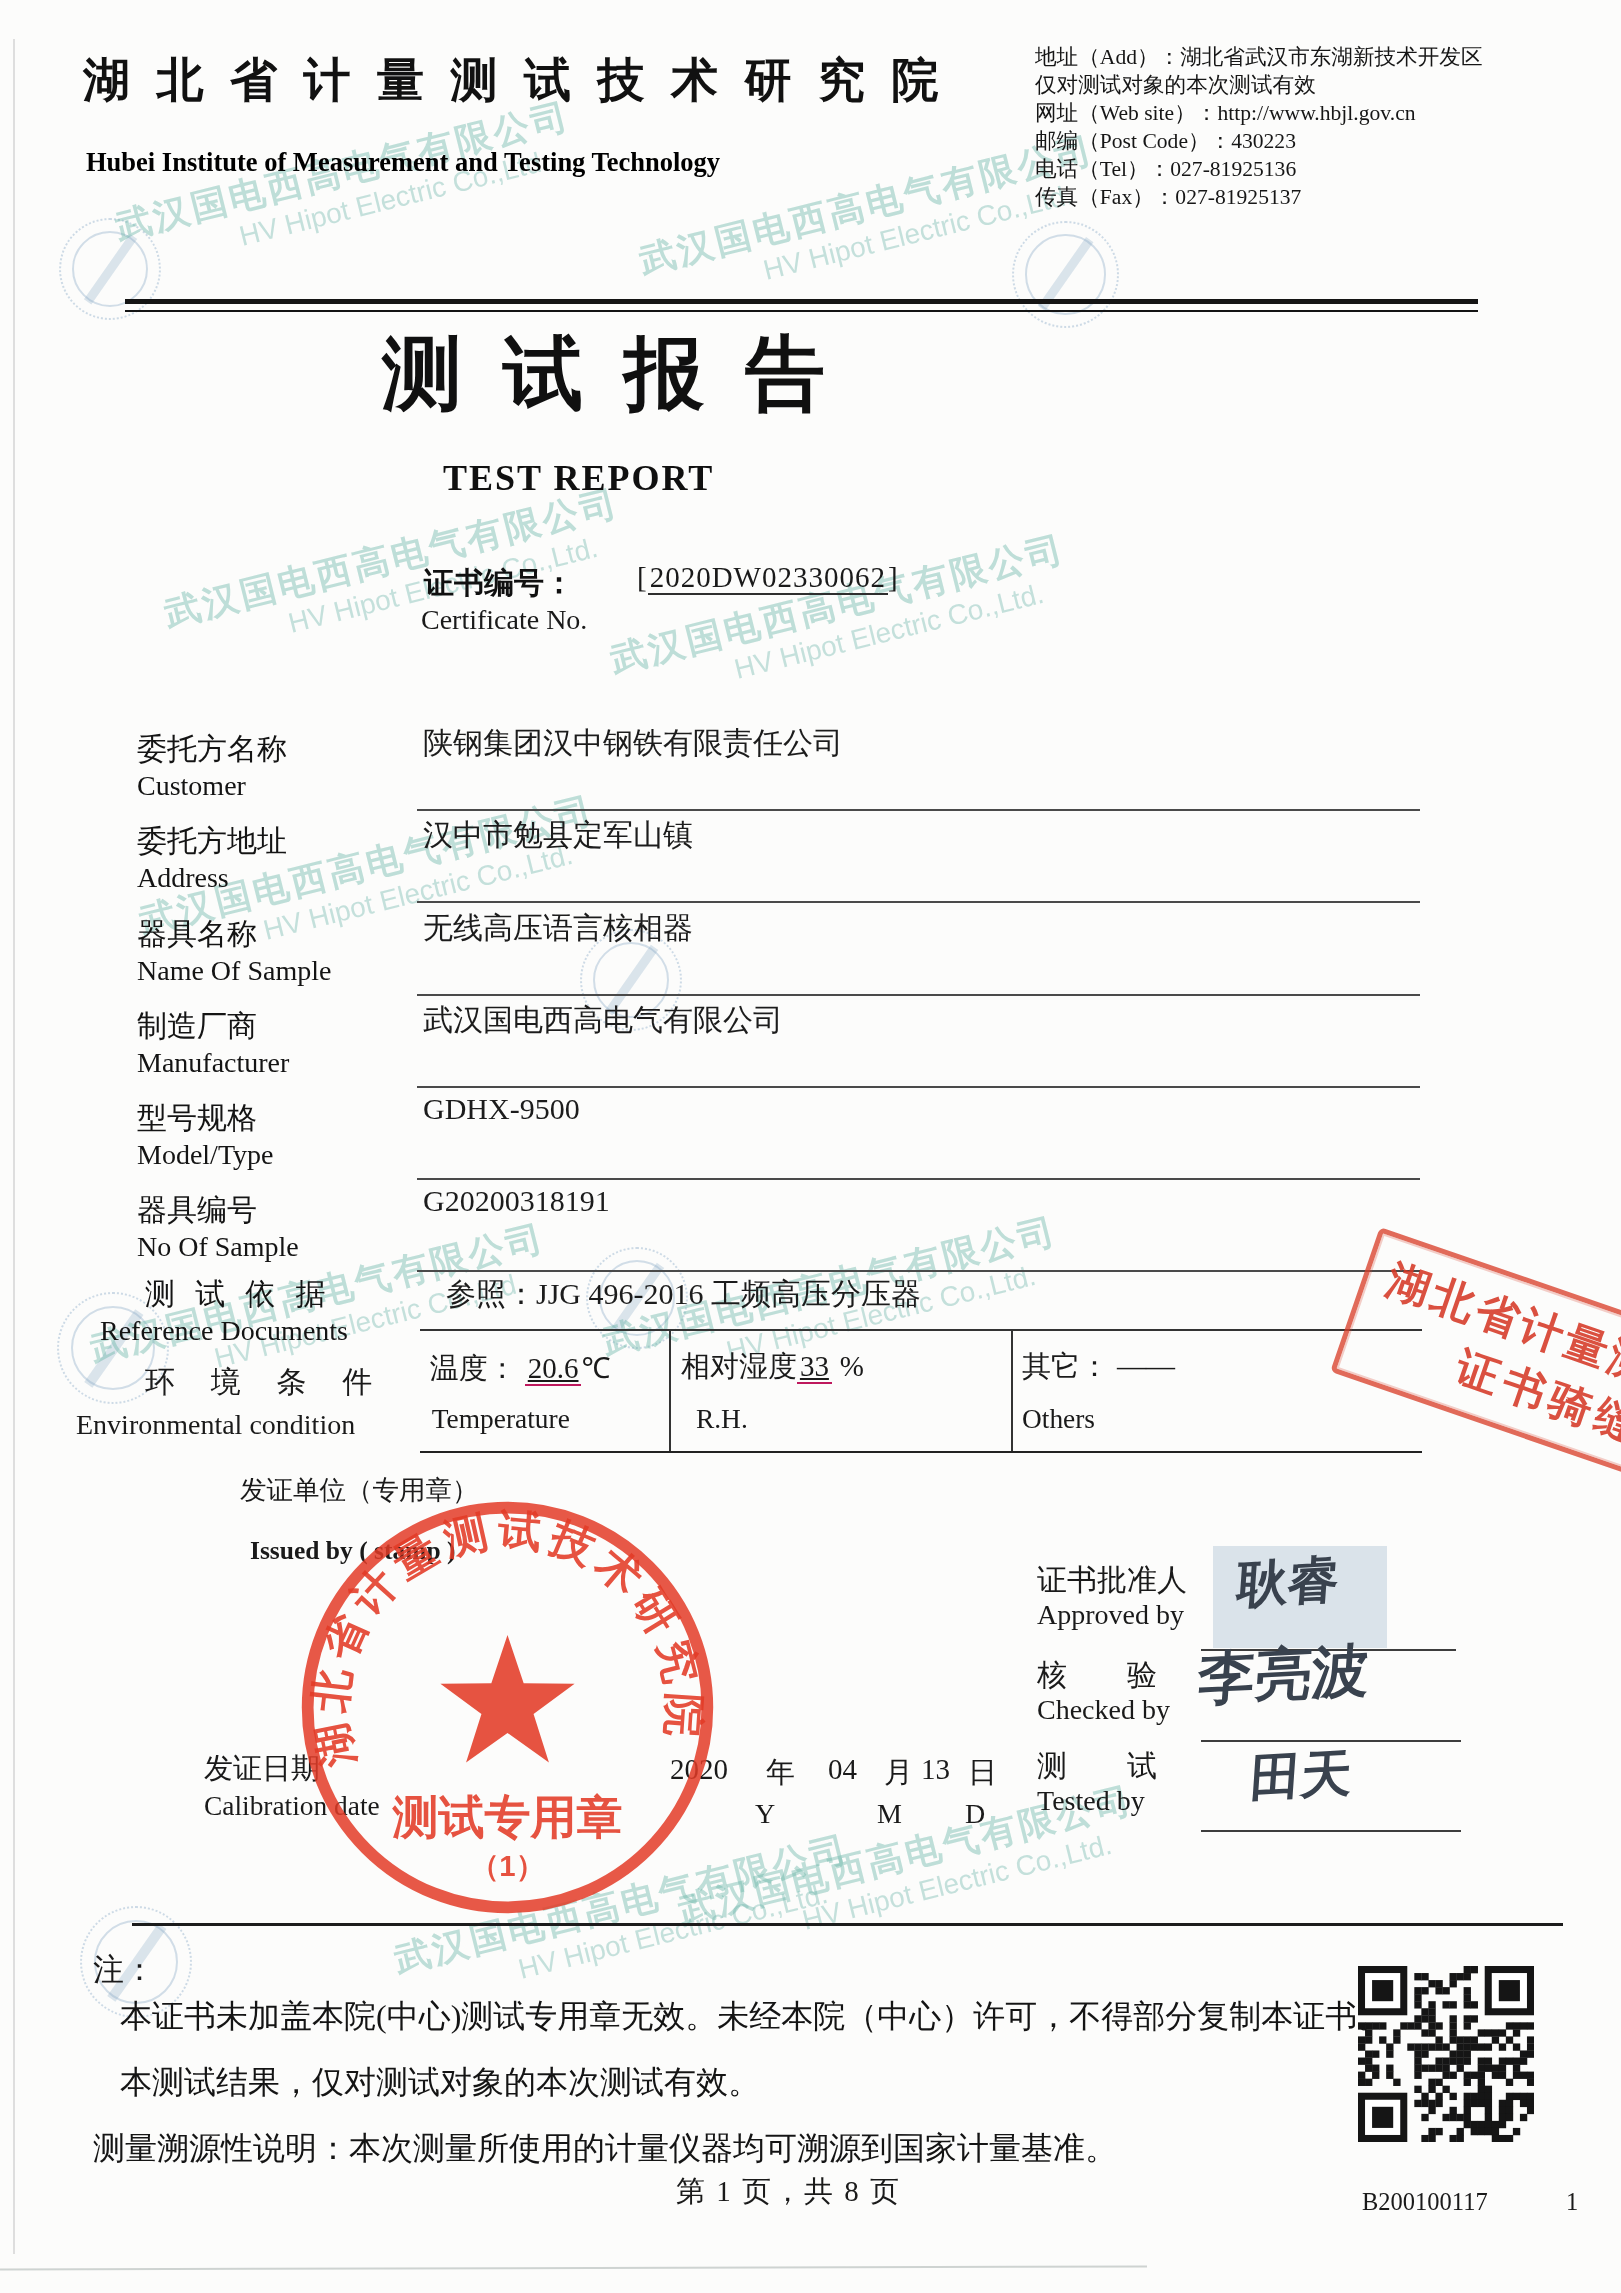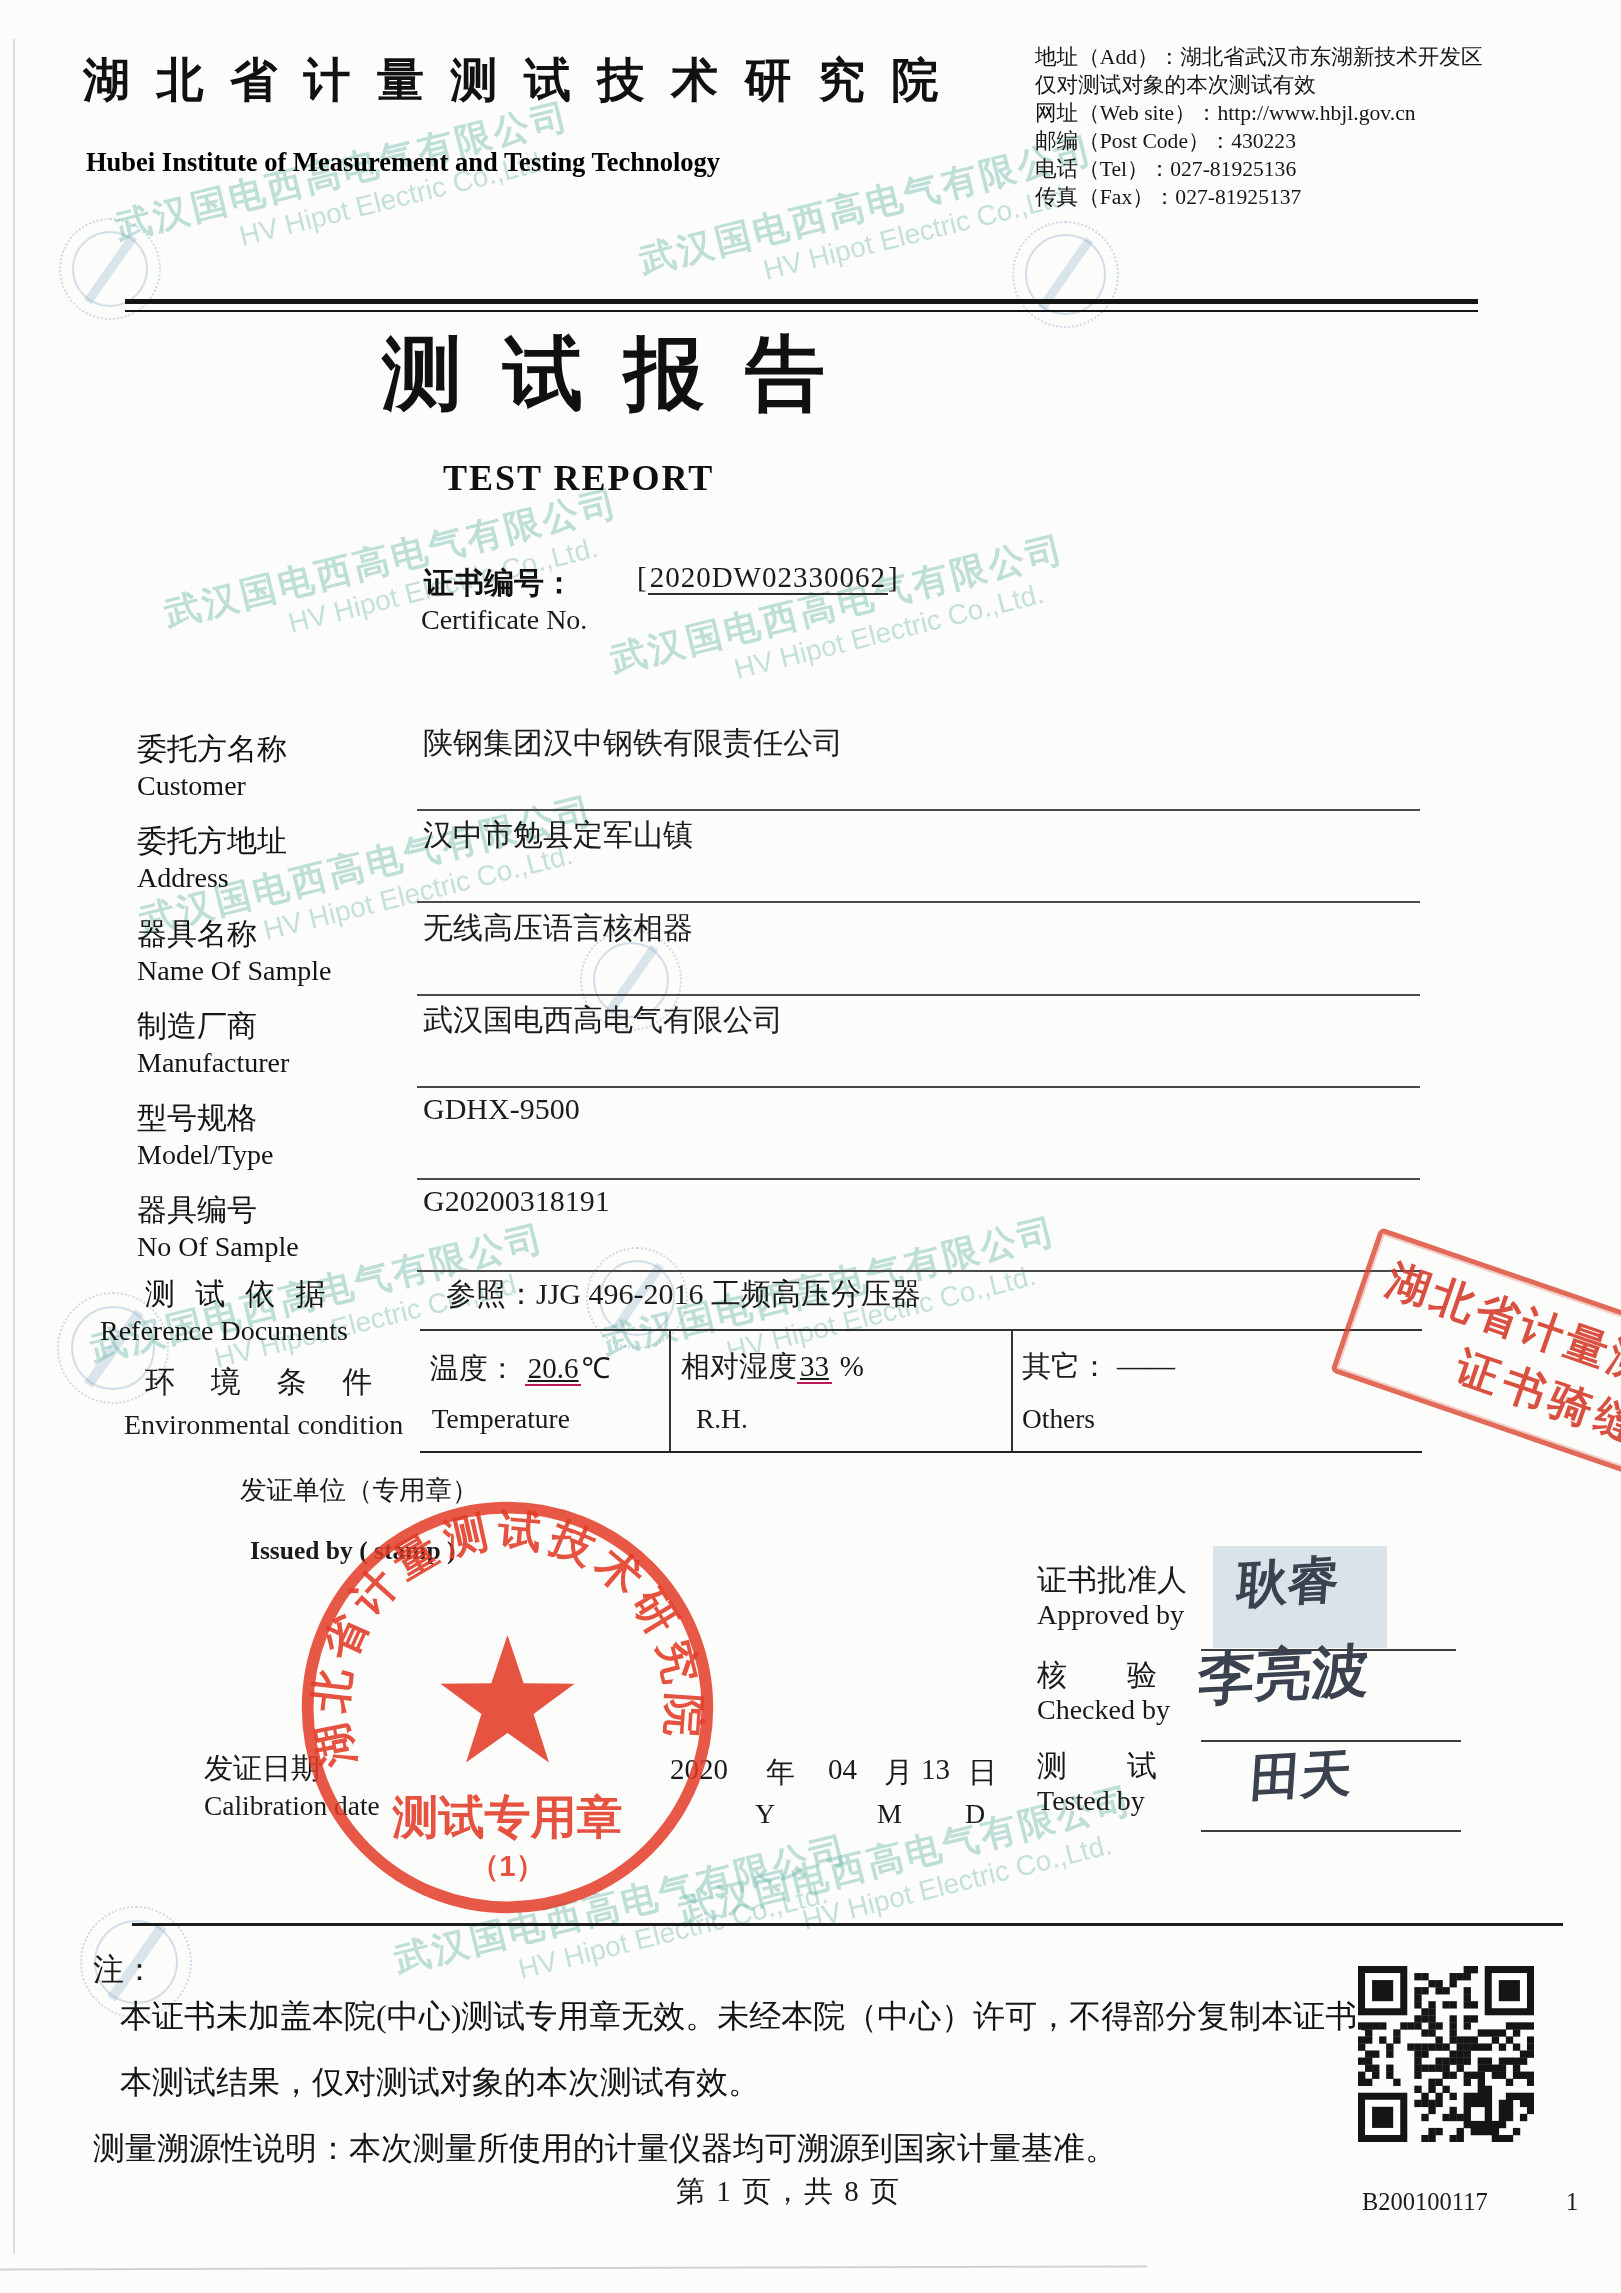--- a/index.html
+++ b/index.html
@@ -45,21 +45,21 @@
 
   
   .frow{position:absolute;left:0;width:1621px;height:92px;}
   .flabel-cn{position:absolute;left:137px;top:2px;font-size:30px;color:#141414;font-family:"Liberation Sans",sans-serif;white-space:nowrap;}
   .flabel-en{position:absolute;left:137px;top:43px;font-size:28px;color:#141414;white-space:nowrap;}
   .fvalue{position:absolute;left:423px;top:-3.9px;font-size:30px;color:#1c1c1c;white-space:nowrap;}
   .fline{position:absolute;left:417px;top:82px;width:1003px;border-top:2px solid #4a4a4a;}
 
   
   .env-label-cn{left:145px;top:1362px;font-size:30px;letter-spacing:13.7px;white-space:nowrap;}
-  .env-label-en{left:76px;top:1409px;font-size:28px;white-space:nowrap;margin-left:48px;}
+  .env-label-en{left:76px;top:1409px;font-size:28px;white-space:nowrap;}
   .env-table{left:420px;top:1329px;width:1002px;height:120px;border-top:2px solid #333;border-bottom:2.9px solid #222;}
   .env-div{position:absolute;top:0;width:2px;height:120px;background:#333;}
   .env-cell-cn{position:absolute;top:15.7px;font-size:29px;white-space:nowrap;}
   .env-cell-en{position:absolute;top:73px;font-size:27.4px;white-space:nowrap;}
   .u{border-bottom:2px solid #be185d;padding:0 2.9px;text-decoration:underline;}
 
   
   .iss-cn{left:240px;top:1472px;font-size:26.5px;white-space:nowrap;}
   .iss-en{left:250px;top:1512px;font-size:25.5px;font-weight:bold;white-space:nowrap;margin-top:24px;}
   .cal-cn{left:204px;top:1749px;font-size:29px;white-space:nowrap;}

